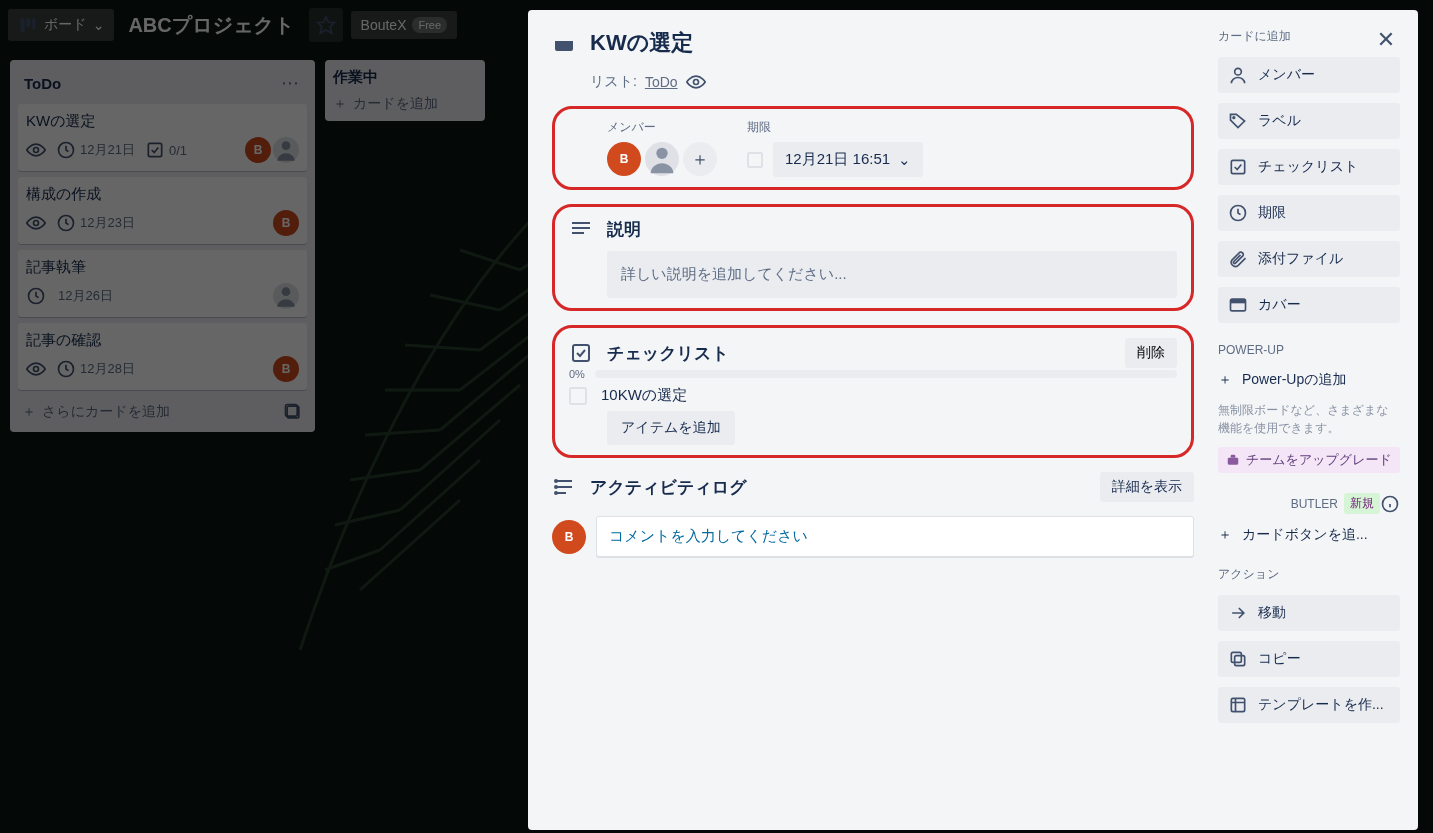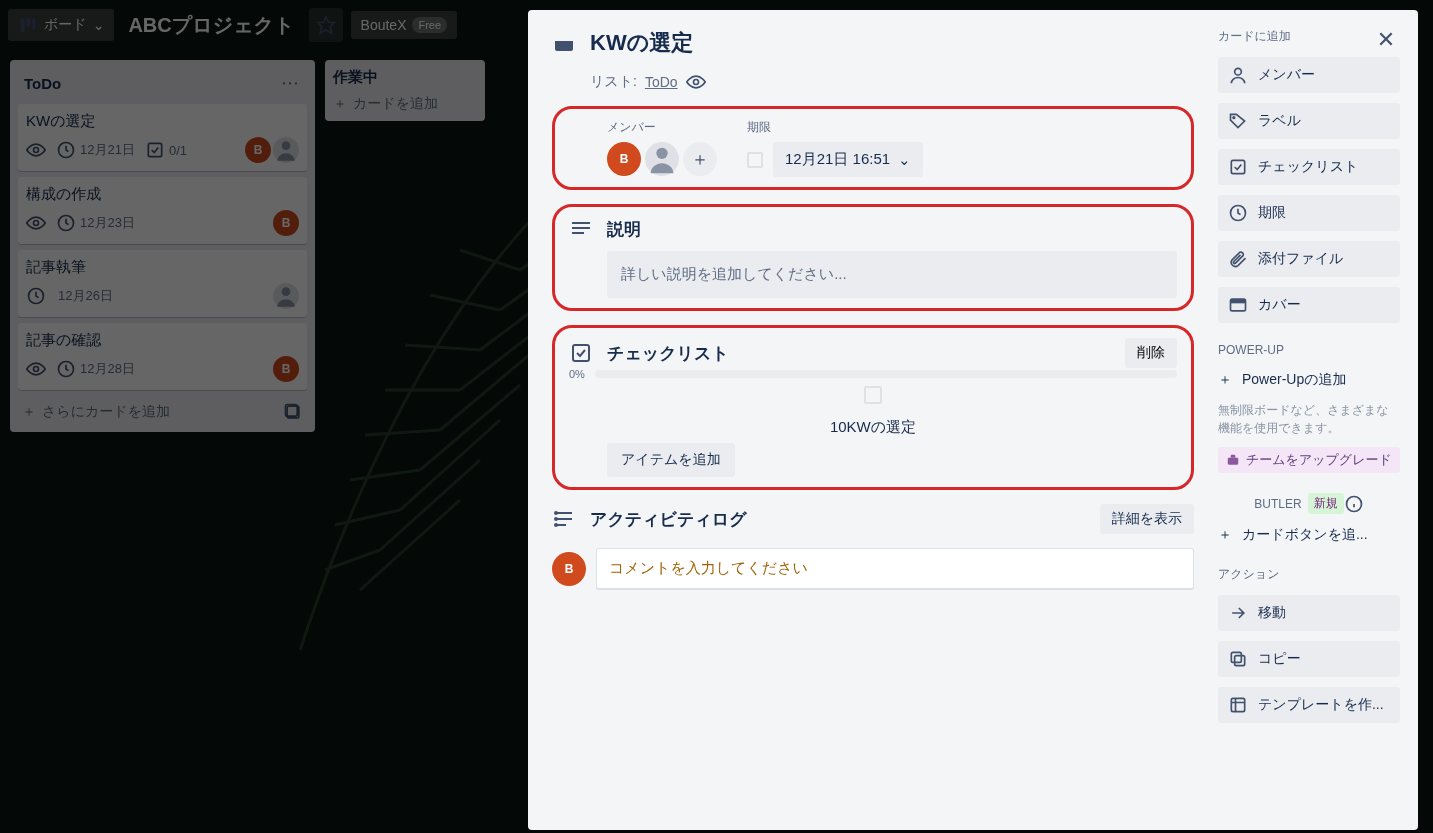--- a/index.html
+++ b/index.html
@@ -43,34 +43,34 @@
 .members { display: flex; gap: 4px; align-items: center; }
 .add-circle { width: 34px; height: 34px; border-radius: 50%; background: #eaecf0; display: flex; align-items: center; justify-content: center; color: #42526e; font-size: 18px; }
 .due-chip { background: #eaecf0; border-radius: 3px; padding: 8px 12px; display: flex; align-items: center; gap: 8px; font-size: 15px; color: #172b4d; }
 .due-cb { width: 16px; height: 16px; border: 2px solid #dfe1e6; border-radius: 2px; margin-right: 6px; }
 .section-hdr { display: flex; align-items: center; gap: 14px; font-size: 17px; font-weight: 600; color: #172b4d; margin-bottom: 10px; }
 .desc-box { background: #eaecf0; border-radius: 3px; padding: 14px; color: #5e6c84; font-size: 15px; margin-left: 38px; }
 .cl-hdr { display: flex; align-items: center; justify-content: space-between; }
 .cl-del { background: #eaecf0; padding: 6px 12px; border-radius: 3px; font-size: 14px; color: #000000; }
 .progress-row { display: flex; align-items: center; gap: 10px; color: #5e6c84; font-size: 11px; }
 .progress-bar { flex: 1; height: 8px; background: #eaecf0; border-radius: 4px; }
-.cl-item { display: flex; align-items: center; gap: 14px; padding: 6px 0; font-size: 15px; color: #172b4d; flex-direction: column; }
+.cl-item { display: flex; align-items: center; gap: 14px; padding: 6px 0; font-size: 15px; color: #172b4d; }
 .cl-cb { width: 18px; height: 18px; border: 2px solid #dfe1e6; border-radius: 2px; }
 .cl-add-btn { background: #eaecf0; padding: 8px 14px; border-radius: 3px; font-size: 14px; color: #172b4d; width: fit-content; margin-left: 38px; }
 .activity-hdr { display: flex; align-items: center; justify-content: space-between; }
 .detail-btn { background: #eaecf0; padding: 6px 12px; border-radius: 3px; font-size: 14px; color: #172b4d; }
 .comment-row { display: flex; gap: 10px; align-items: center; }
-.comment-box { flex: 1; background: #fff; border: 1px solid #dfe1e6; border-radius: 3px; padding: 10px 12px; color: #a16207; font-size: 15px; box-shadow: 0 1px 0 rgba(9,30,66,.1); }
+.comment-box { flex: 1; background: #fff; border: 1px solid #dfe1e6; border-radius: 3px; padding: 10px 12px; color: #0369a1; font-size: 15px; box-shadow: 0 1px 0 rgba(9,30,66,.1); }
 
 .side-heading { font-size: 12px; color: #5e6c84; font-weight: 400; margin-bottom: 2px; }
 .side-btn { background: #eaecf0; border-radius: 3px; padding: 8px 10px; display: flex; align-items: center; gap: 10px; font-size: 14px; color: #172b4d; }
 .side-link { display: flex; align-items: center; gap: 10px; font-size: 14px; color: #172b4d; padding: 2px 0; }
 .side-note { font-size: 12px; color: #8993a4; line-height: 1.5; }
 .upgrade-chip { background: #f4e6f7; color: #5e3b7a; padding: 4px 8px; border-radius: 3px; font-size: 13px; display: inline-flex; align-items: center; gap: 6px; width: fit-content; }
-.butler-row { display: flex; align-items: center; justify-content: center; }
+.butler-row { display: flex; align-items: center; justify-content: flex-end; }
 .new-badge { background: #d6f5d6; color: #701a75; padding: 2px 6px; border-radius: 3px; font-size: 12px; }
 .icon { width: 20px; height: 20px; display: inline-flex; align-items: center; justify-content: center; color: #42526e; flex-shrink: 0; }
 svg { width: 100%; height: 100%; }
 </style>
 </head>
 <body>
 
 <svg class="bg-fern" viewBox="0 0 400 600">
   <g fill="none" stroke="#4a6b4f" stroke-width="3" opacity="0.8">
     <path d="M350,50 Q200,200 100,500"></path>

